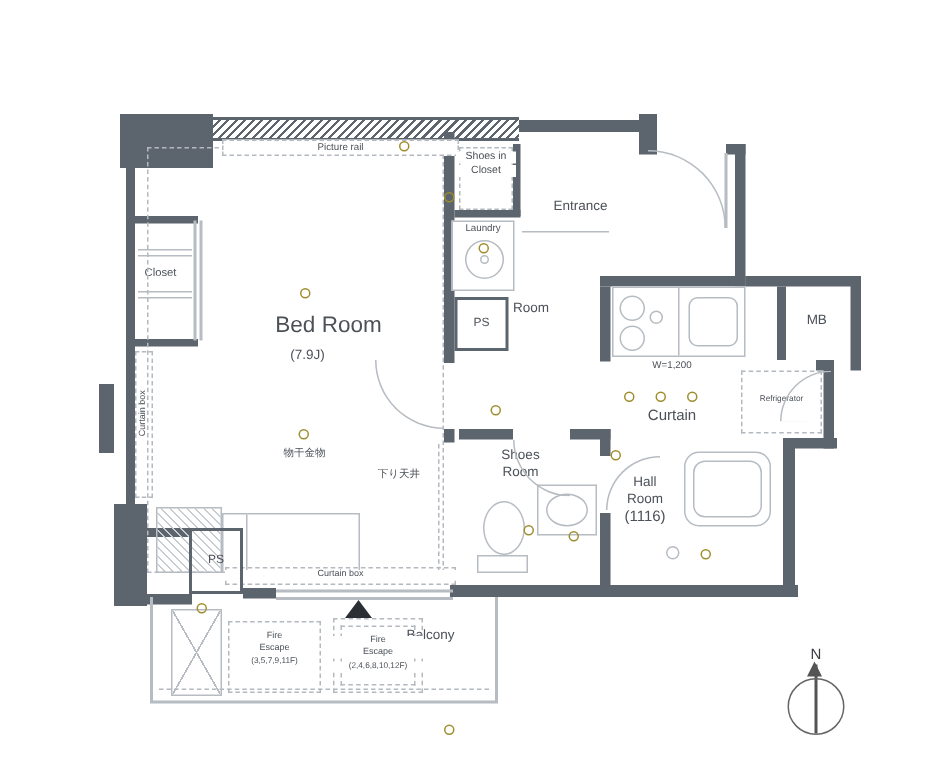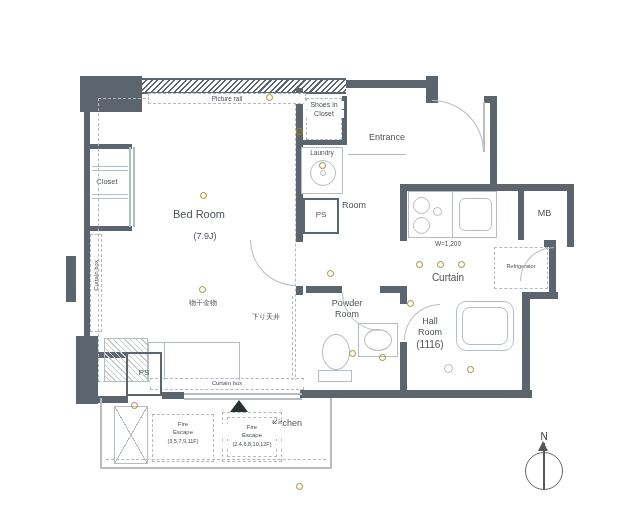--- a/index.html
+++ b/index.html
@@ -69,21 +69,21 @@
   <i class="ln" style="left:129px;top:147px;width:1.5px;height:80px"></i>
   <i class="ln" style="left:133px;top:147px;width:1.5px;height:80px"></i>
   <i class="ln" style="left:92px;top:166px;width:36px;height:1.3px"></i>
   <i class="ln" style="left:92px;top:170px;width:36px;height:1.3px"></i>
   <i class="ln" style="left:92px;top:194px;width:36px;height:1.3px"></i>
   <i class="ln" style="left:92px;top:198px;width:36px;height:1.3px"></i>
   <span class="lbl" style="left:84px;top:178px;width:46px;font-size:7.5px">Closet</span>
 
   <i class="dash" style="left:98px;top:98px;width:198px;height:284px"></i>
   <span class="lbl" style="left:148px;top:93px;width:158px;font-size:6.5px;border:1px dashed #b3b9bf;padding:1px 0;background:#fff">Picture rail</span>
-  <span class="lbl" style="left:144px;top:208px;width:110px;font-size:11px">Bed Room</span>
+  <span class="lbl" style="left:164px;top:208px;width:110px;font-size:15px">Bed Room</span>
   <span class="lbl" style="left:150px;top:231px;width:110px;font-size:9px">(7.9J)</span>
   <span class="lbl" style="left:168px;top:299px;width:70px;font-size:7px">物干金物</span>
   <span class="lbl" style="left:246px;top:313px;width:40px;font-size:7px">下り天井</span>
   <i class="vdline" style="left:292px;top:296px;height:90px"></i>
   <i class="xh" style="left:104px;top:338px;width:44px;height:44px"></i>
   <i class="bx" style="left:148px;top:342px;width:92px;height:40px"></i>
   <i class="ln" style="left:164px;top:343px;width:1.2px;height:38px"></i>
   <i class="dash" style="left:150px;top:378px;width:154px;height:12px"></i>
   <span class="lbl" style="left:150px;top:380px;width:154px;font-size:6px;background:#fff;">Curtain box</span>
   <i class="dash" style="left:90px;top:234px;width:12px;height:98px"></i>
@@ -119,42 +119,42 @@
   <i class="cir" style="left:433px;top:207px;width:9px;height:9px"></i>
   <i class="bx" style="left:459px;top:198px;width:33px;height:33px;border-radius:6px"></i>
   <span class="lbl" style="left:408px;top:240px;width:80px;font-size:6.5px">W=1,200</span>
   <span class="lbl" style="left:408px;top:272px;width:80px;font-size:10px">Curtain</span>
   <i class="dash" style="left:494px;top:247px;width:54px;height:42px"></i>
   <span class="lbl" style="left:494px;top:263px;width:54px;font-size:5.5px">Refrigerator</span>
 
   <span class="lbl" style="left:522px;top:208px;width:45px">MB</span>
   <i class="arc" style="left:520px;top:247px;width:34px;height:34px;border-top:1.2px solid var(--line);border-left:1.2px solid var(--line);border-top-left-radius:100%"></i>
 
-  <span class="lbl" style="left:316px;top:298px;width:62px">Powder</span>
+  <span class="lbl" style="left:316px;top:298px;width:62px">Shoes</span>
   <span class="lbl" style="left:316px;top:309px;width:62px">Room</span>
   <i class="bx" style="left:358px;top:323px;width:40px;height:34px"></i>
   <i class="cir" style="left:364px;top:329px;width:28px;height:22px"></i>
   <i class="cir" style="left:322px;top:334px;width:28px;height:36px;border-radius:50%"></i>
   <i class="bx" style="left:318px;top:370px;width:34px;height:12px"></i>
   <i class="arc" style="left:342px;top:293px;width:38px;height:38px;border-left:1.2px solid var(--line);border-bottom:1.2px solid var(--line);border-bottom-left-radius:100%"></i>
 
   <span class="lbl" style="left:406px;top:316px;width:48px">Hall</span>
   <span class="lbl" style="left:406px;top:327px;width:48px">Room</span>
   <span class="lbl" style="left:406px;top:339px;width:48px;font-size:10px">(1116)</span>
   <i class="bx" style="left:456px;top:301px;width:58px;height:50px;border-radius:10px"></i>
   <i class="bx" style="left:462px;top:307px;width:46px;height:38px;border-radius:8px"></i>
   <i class="cir" style="left:444px;top:364px;width:9px;height:9px"></i>
   <i class="arc" style="left:404px;top:304px;width:36px;height:36px;border-top:1.2px solid var(--line);border-left:1.2px solid var(--line);border-top-left-radius:100%"></i>
 
   <i class="ln" style="left:100px;top:398px;width:1.5px;height:70px"></i>
   <i class="ln" style="left:100px;top:467px;width:232px;height:1.5px"></i>
   <i class="ln" style="left:330px;top:398px;width:1.5px;height:70px"></i>
   <i class="dline" style="left:106px;top:459px;width:220px"></i>
   <i class="xb" style="left:114px;top:406px;width:34px;height:58px"></i>
-  <span class="lbl" style="left:252px;top:418px;width:70px">Kitchen</span>
+  <span class="lbl" style="left:252px;top:418px;width:70px">Balcony</span>
   <i class="dash" style="left:152px;top:414px;width:62px;height:48px"></i>
   <span class="lbl" style="left:152px;top:421px;width:62px;font-size:6px">Fire</span>
   <span class="lbl" style="left:152px;top:429px;width:62px;font-size:6px">Escape</span>
   <span class="lbl" style="left:152px;top:438px;width:62px;font-size:5.5px">(3,5,7,9,11F)</span>
   <i class="dash" style="left:222px;top:412px;width:60px;height:50px"></i>
   <i class="dash" style="left:227px;top:417px;width:50px;height:40px"></i>
   <span class="lbl" style="left:222px;top:424px;width:60px;font-size:6px;background:#fff">Fire</span>
   <span class="lbl" style="left:222px;top:432px;width:60px;font-size:6px;background:#fff">Escape</span>
   <span class="lbl" style="left:222px;top:441px;width:60px;font-size:5.5px;background:#fff">(2,4,6,8,10,12F)</span>
   <i class="tri" style="left:230px;top:400px"></i>

